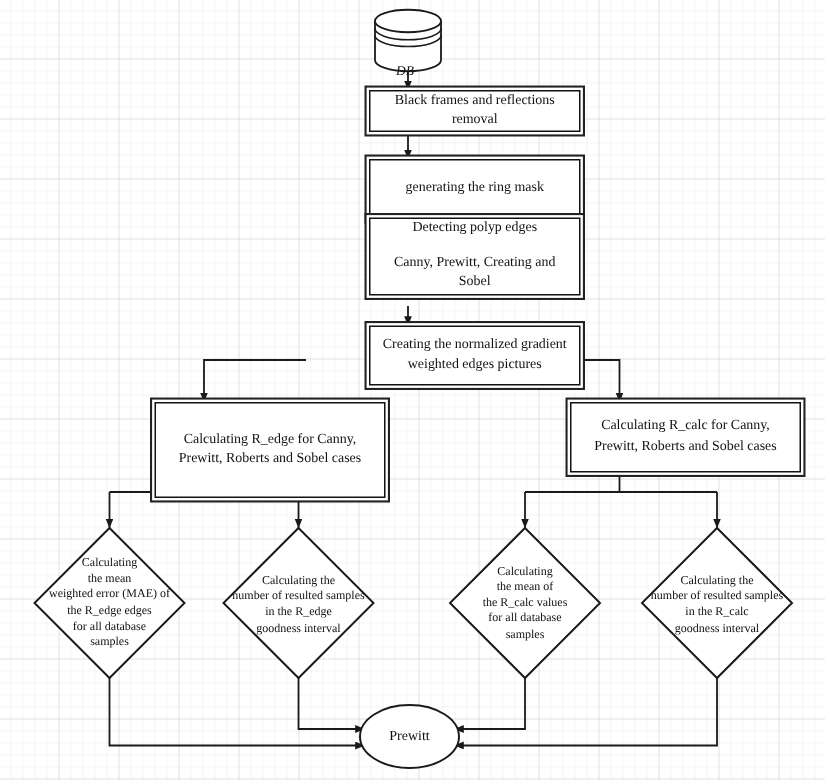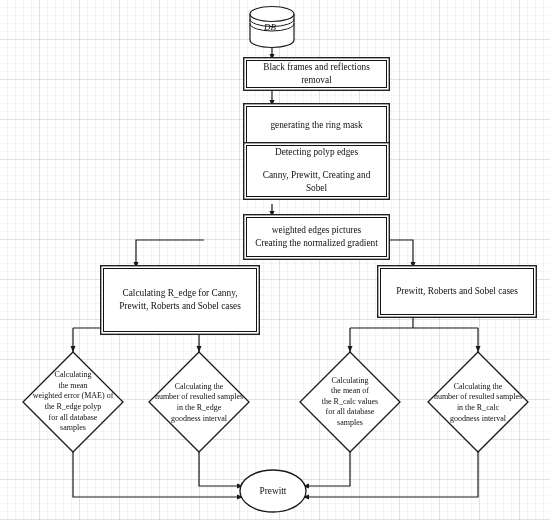--- a/index.html
+++ b/index.html
@@ -133,65 +133,66 @@
 
       <polygon points="73,352 123,402 73,452 23,402" fill="#ffffff" stroke="#1a1a1a" stroke-width="1.3"></polygon>
       <polygon points="199,352 249,402 199,452 149,402" fill="#ffffff" stroke="#1a1a1a" stroke-width="1.3"></polygon>
       <polygon points="350,352 400,402 350,452 300,402" fill="#ffffff" stroke="#1a1a1a" stroke-width="1.3"></polygon>
       <polygon points="478,352 528,402 478,452 428,402" fill="#ffffff" stroke="#1a1a1a" stroke-width="1.3"></polygon>
 
       <ellipse cx="273" cy="491" rx="33" ry="21" fill="#ffffff" stroke="#1a1a1a" stroke-width="1.3"></ellipse>
     </g>
   </svg>
 
-  <div class="db-label" style="left:250px; top:16px; width:40px; height:22px;font-style:italic;">DB</div>
+  <div class="db-label" style="left:250px; top:36px; width:40px; height:22px;font-style:italic;">DB</div>
 
   <div class="node proc" style="left:202px; top:60px; width:141px; height:28px;">
     <span>Black frames and reflections removal</span>
   </div>
 
   <div class="node proc" style="left:202px; top:106px; width:141px; height:40px;">
     <div class="two-line">
       <span>generating the ring mask</span>
     </div>
   </div>
 
   <div class="node proc" style="left:202px; top:145px; width:141px; height:52px;align-items:center;">
     <div class="two-line spaced">
       <span>Detecting polyp edges</span>
       <span>Canny, Prewitt, Creating and Sobel</span>
     </div>
   </div>
 
   <div class="node proc" style="left:202px; top:217px; width:141px; height:40px;">
     <div class="two-line">
+      <span>Creating the normalized gradient</span>
       <span>weighted edges pictures</span>
-      <span>Creating the normalized gradient</span>
     </div>
   </div>
 
   <div class="node proc" style="left:59px; top:268px; width:154px; height:64px;">
     <div class="two-line">
       <span>Calculating R_edge for  Canny,</span>
       <span>Prewitt, Roberts and Sobel cases</span>
     </div>
   </div>
 
   <div class="node proc" style="left:336px; top:268px; width:154px; height:47px;">
     <div class="two-line">
+      <span>Calculating R_calc for  Canny,</span>
       <span>Prewitt, Roberts and Sobel cases</span>
     </div>
   </div>
 
   <div class="diamond-label" style="left:14px; top:366px; width:118px; height:72px;">
     <div>
       <span>Calculating</span>
       <span>the mean</span>
       <span>weighted error (MAE) of</span>
-      <span>the R_edge polyp</span>
+      <span>the R_edge edges</span>
       <span>for all database</span>
       <span>samples</span>
     </div>
   </div>
 
   <div class="diamond-label" style="left:140px; top:375px; width:118px; height:56px;">
     <div>
       <span>Calculating the</span>
       <span>number of resulted samples</span>
       <span>in the R_edge</span>

